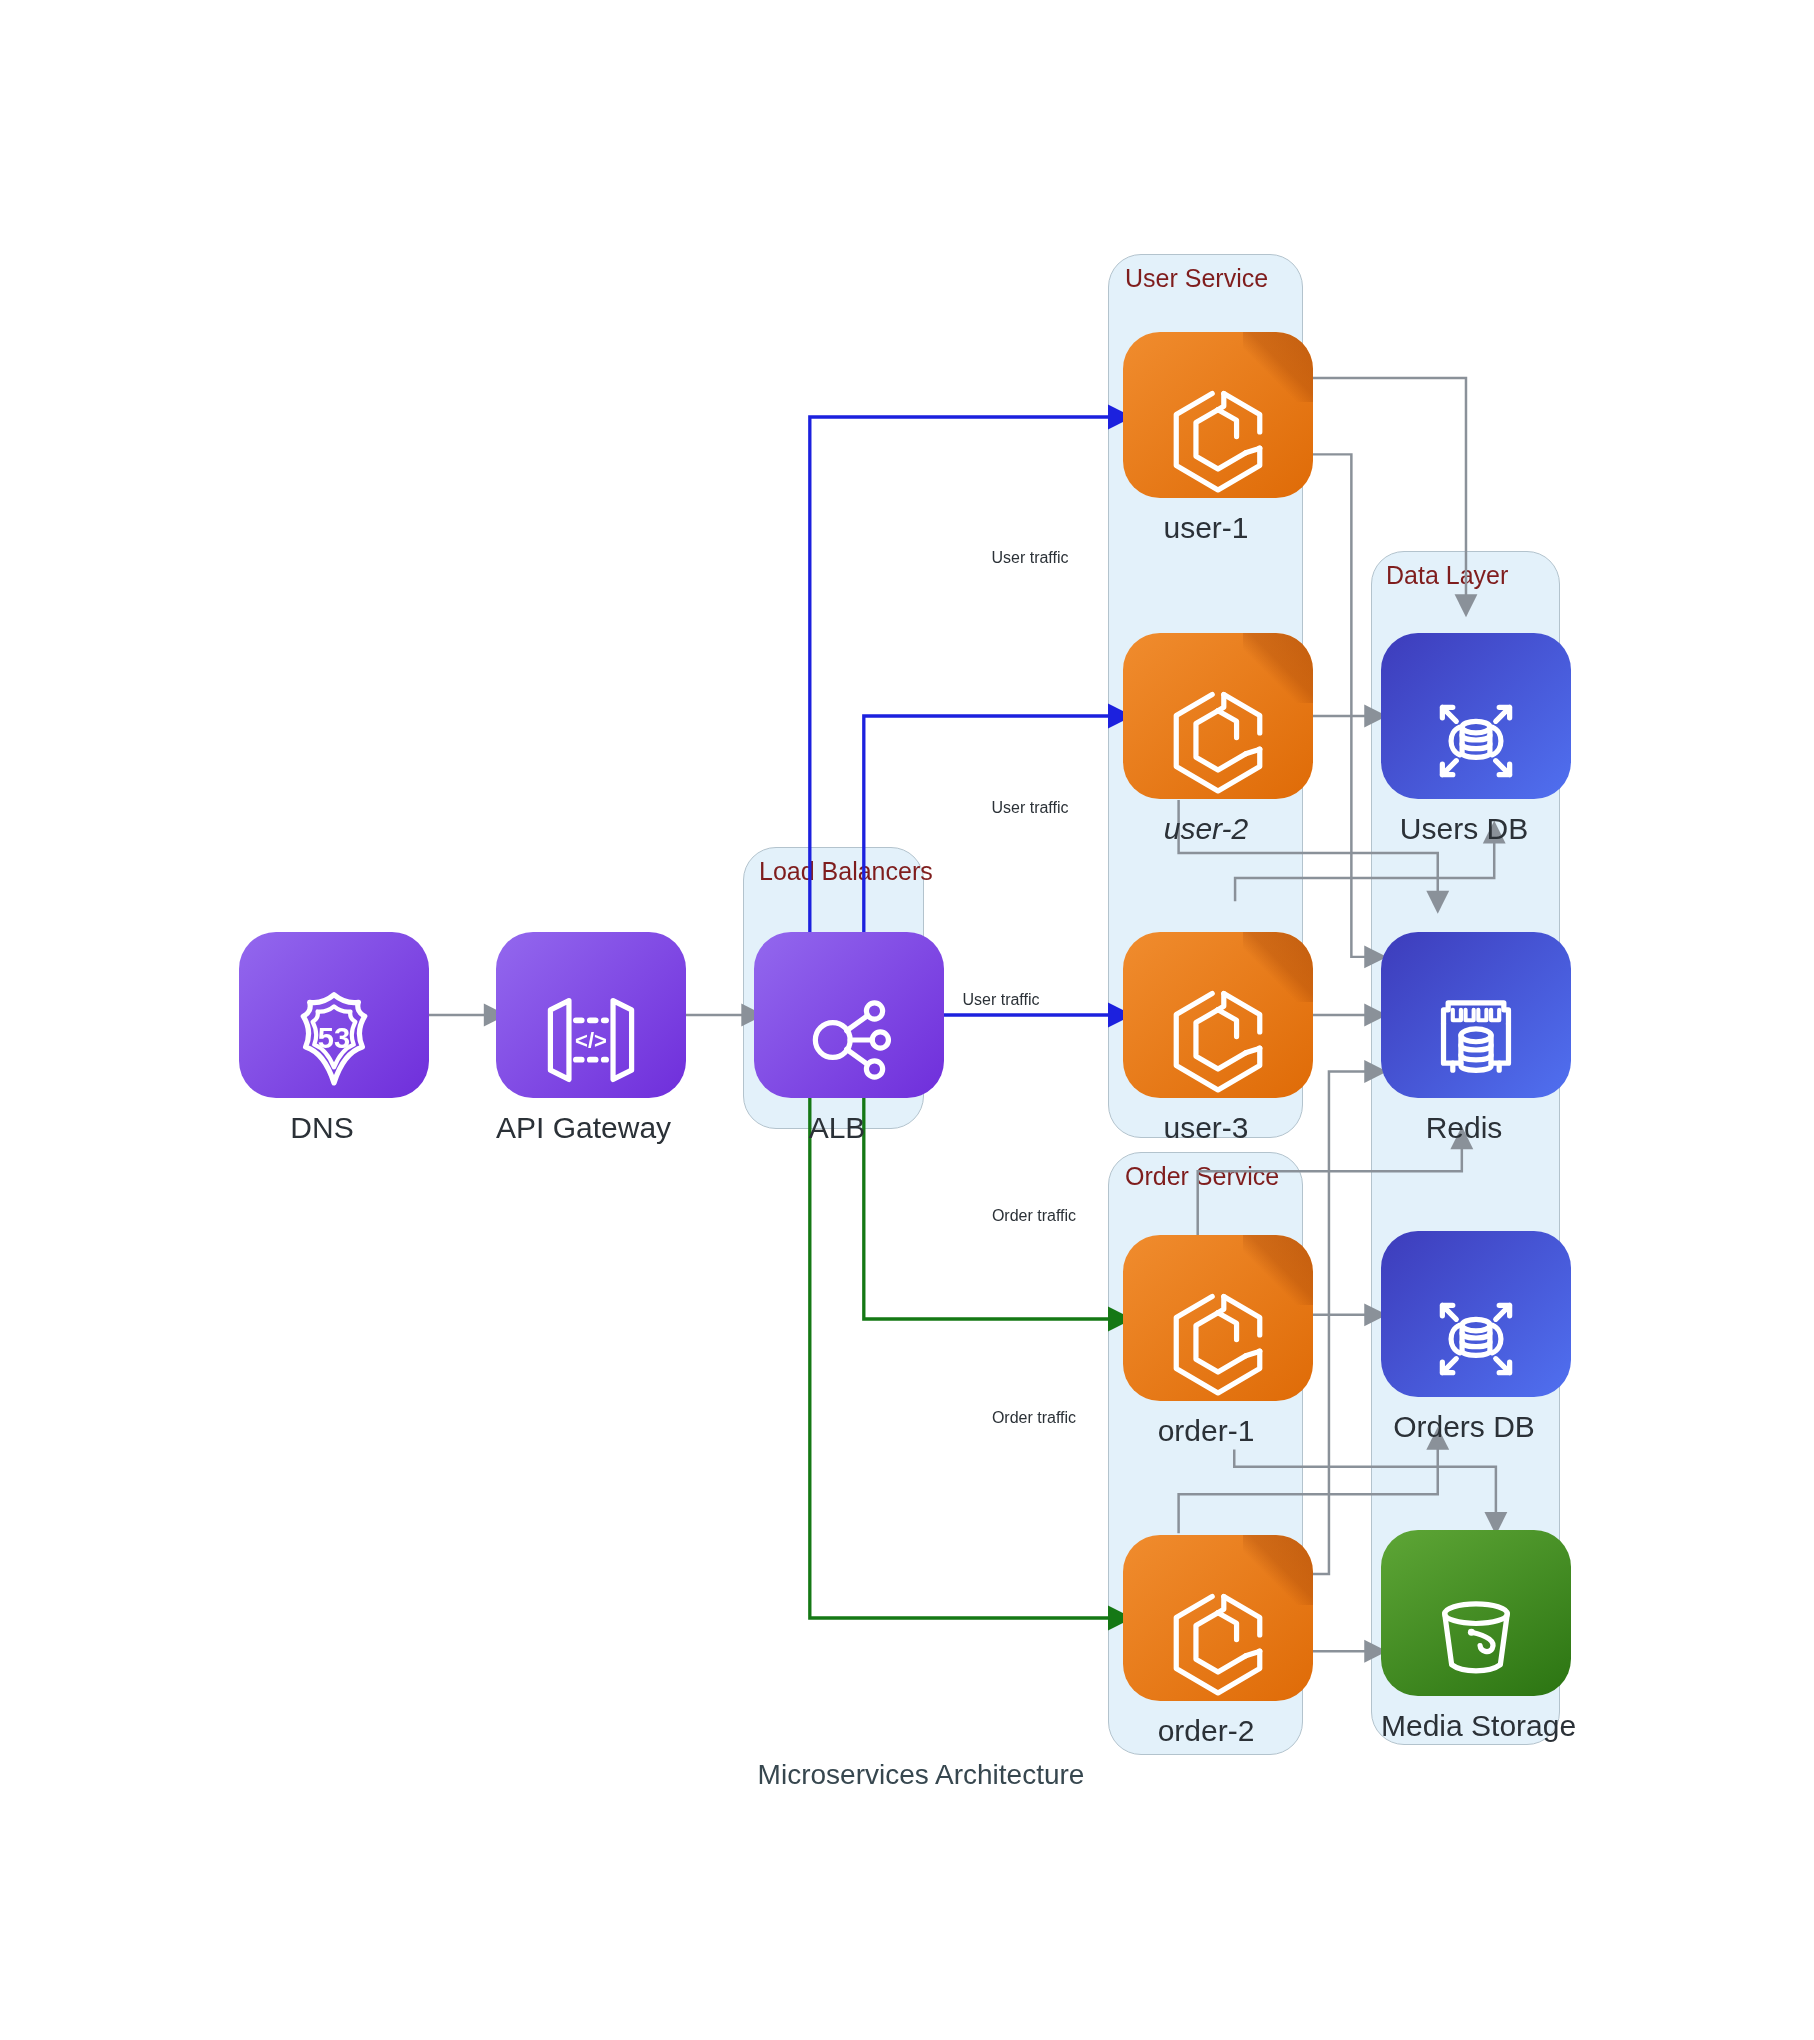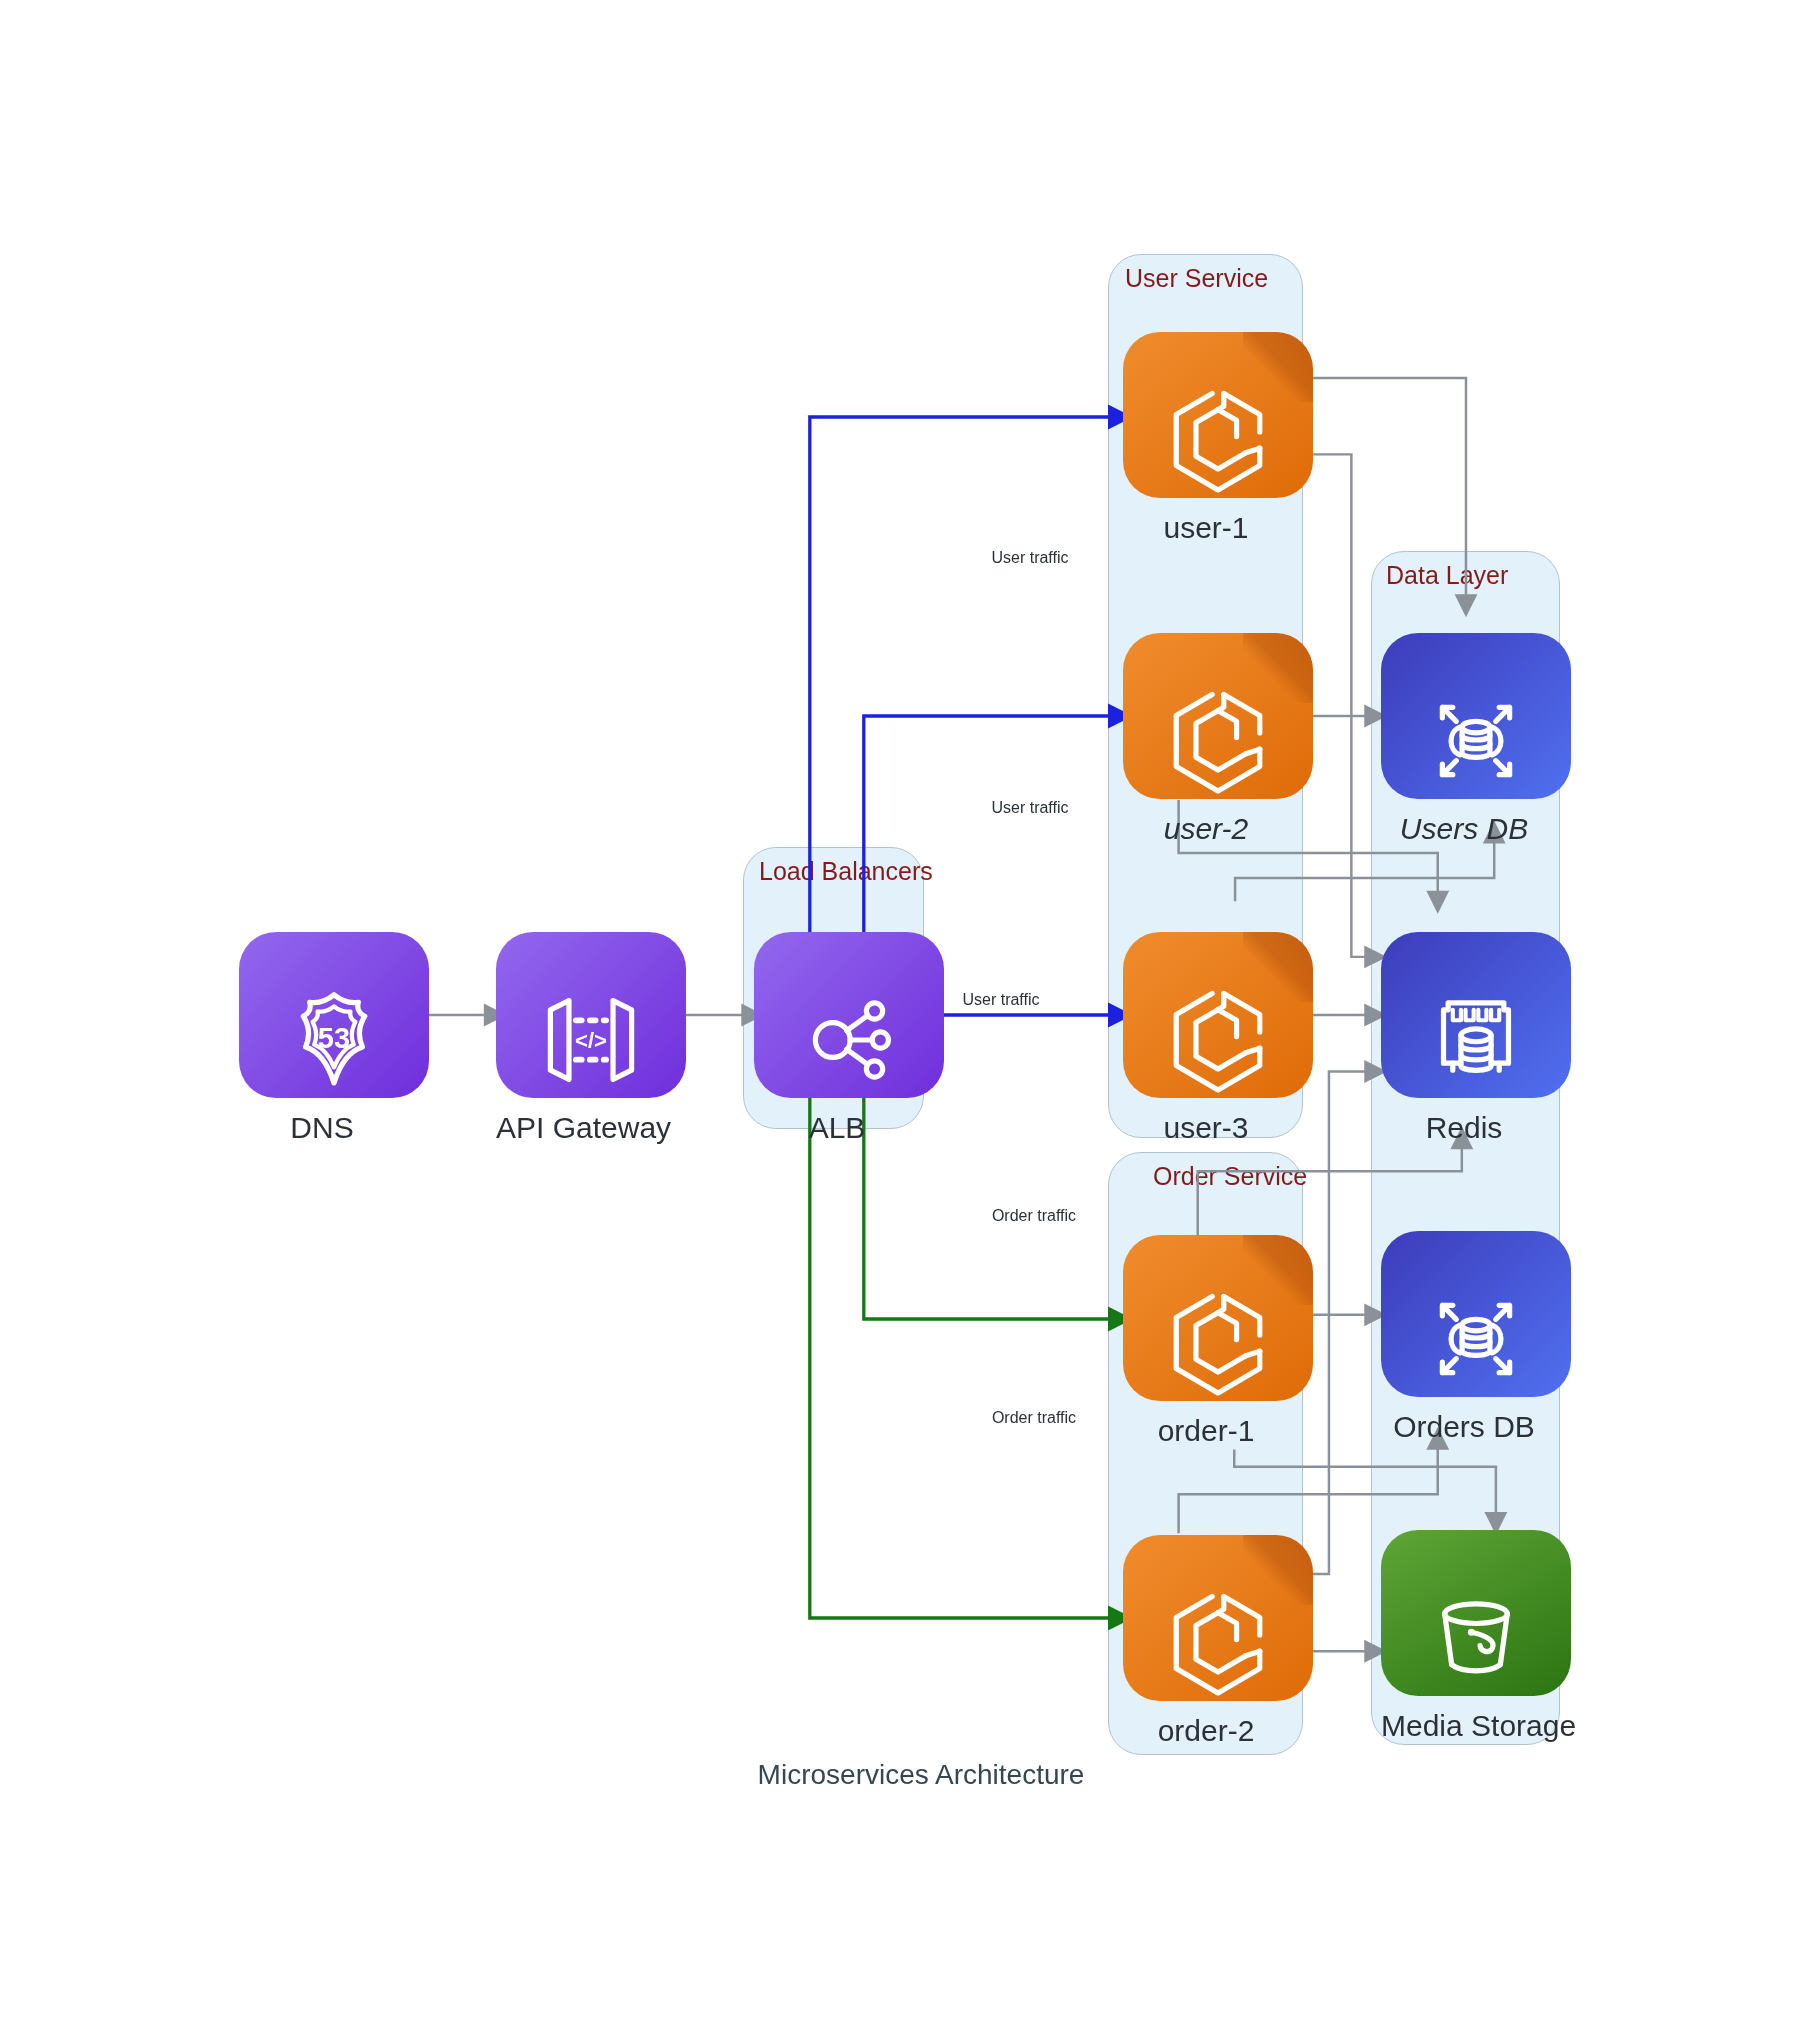--- a/index.html
+++ b/index.html
@@ -46,21 +46,21 @@
 
 <div class="canvas">
 
   <div class="group" style="left:743px;top:847px;width:181px;height:282px;"></div>
   <div class="group-label" style="left:759px;top:857px;">Load Balancers</div>
 
   <div class="group" style="left:1108px;top:254px;width:195px;height:884px;"></div>
   <div class="group-label" style="left:1125px;top:264px;">User Service</div>
 
   <div class="group" style="left:1108px;top:1152px;width:195px;height:603px;"></div>
-  <div class="group-label" style="left:1125px;top:1162px;margin-left:28px;">Order Service</div>
+  <div class="group-label" style="left:1125px;top:1162px;">Order Service</div>
 
   <div class="group" style="left:1371px;top:551px;width:189px;height:1194px;"></div>
   <div class="group-label" style="left:1386px;top:561px;">Data Layer</div>
 
   <svg class="wires" width="1814" height="2040" viewBox="0 0 2184 2456">
     <defs>
       <marker id="ah-gray" viewBox="0 0 12 12" markerWidth="11" markerHeight="11" refX="3" refY="6" orient="auto">
         <path class="mk-gray" d="M1,1 L11,6 L1,11 Z"></path>
       </marker>
       <marker id="ah-blue" viewBox="0 0 12 12" markerWidth="9" markerHeight="9" refX="3" refY="6" orient="auto">
@@ -195,21 +195,21 @@
     <path d="M55,10 L86,28 L86,43"></path>
     <path d="M55,10 L55,21 L50,24"></path>
     <path d="M50,24 L31,35 L31,64 L50,75 L74,61"></path>
     <path d="M74,61 C80,59 84,58 86,57"></path>
     <path d="M50,24 L66,33 L66,47"></path>
   </svg>
 </div>
     <div class="node-label">order-2</div>
   </div>
 
-  <div class="node" style="left:1381px;top:633px;font-style:italic;">
+  <div class="node" style="left:1381px;top:633px;">
     <div class="tile blue">
   <svg class="glyph" width="116" height="116" viewBox="0 0 100 100">
     <path d="M33,33 L21,21 M21,30 L21,21 L30,21"></path>
     <path d="M67,33 L79,21 M70,21 L79,21 L79,30"></path>
     <path d="M33,67 L21,79 M21,70 L21,79 L30,79"></path>
     <path d="M67,67 L79,79 M70,79 L79,79 L79,70"></path>
     <path d="M36,38 C26,42 26,58 36,62 M64,38 C74,42 74,58 64,62"></path>
     <ellipse cx="50" cy="38" rx="12" ry="5"></ellipse>
     <path d="M38,38 V60 C38,65.5 62,65.5 62,60 V38"></path>
     <path d="M38,45 C38,50.5 62,50.5 62,45 M38,52.5 C38,58 62,58 62,52.5"></path>

